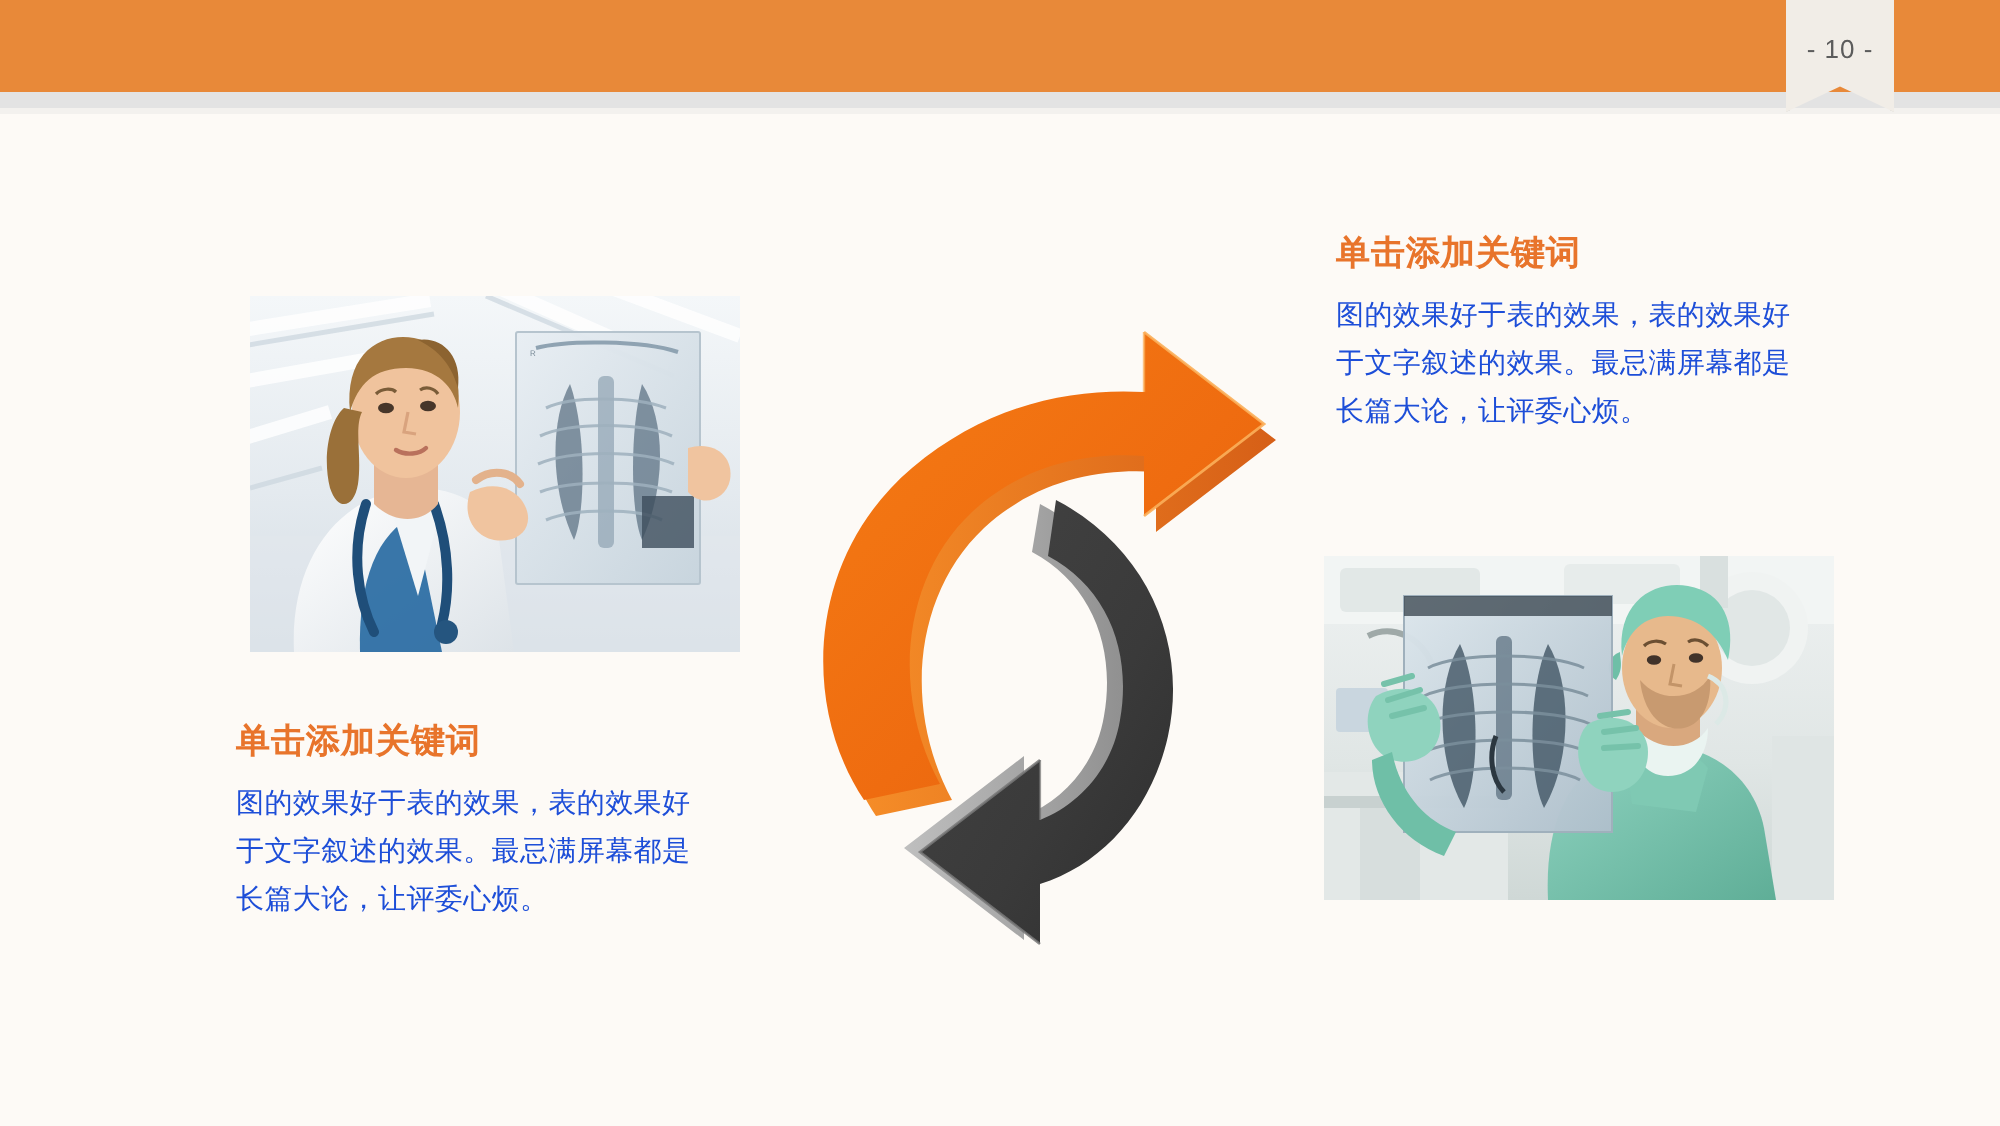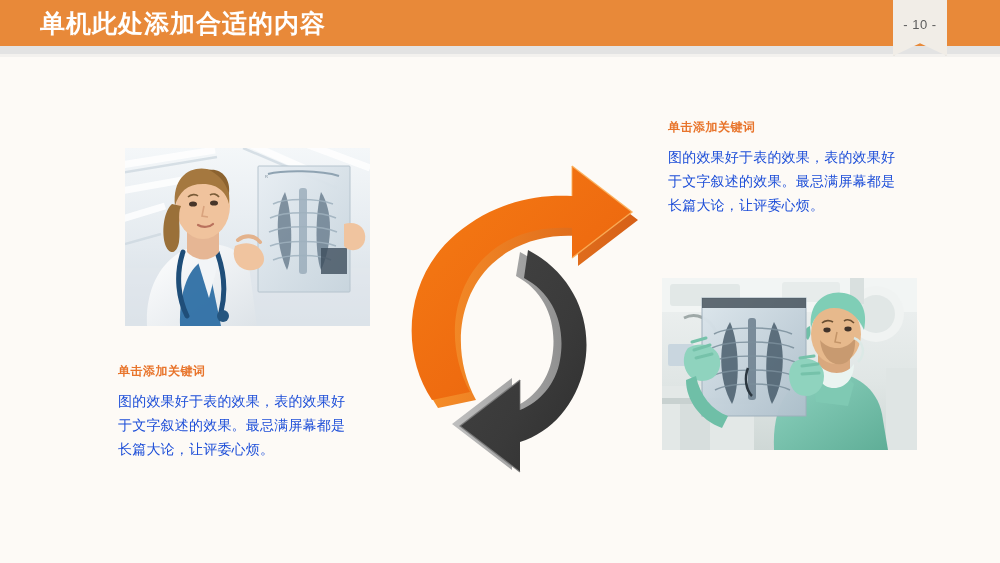--- a/index.html
+++ b/index.html
@@ -79,21 +79,21 @@
     padding-top: 19px;
     box-sizing: border-box;
     font-size: 13px;
     color: #5C5C5C;
     letter-spacing: 0.5px;
   }
 
   
   .text-block { position: absolute; }
   .tb-heading {
-    font-size: 12px;
+    font-size: 17px;
     font-weight: bold;
     color: #E8742B;
     line-height: 22px;
     margin: 0 0 7px 0;
     letter-spacing: 0.5px;
   }
   .tb-body {
     font-size: 14px;
     color: #1d4ed8;
     line-height: 24px;
@@ -130,21 +130,20 @@
     height: 400px;
   }
   #cycle-arrows svg { display: block; }
 </style>
 </head>
 <body>
 
 <div class="slide">
 
   <div class="header-bar"></div>
-  <div class="header-title">单机此处添加合适的内容</div>
   <div class="header-underline"></div>
   <div class="header-underline-2"></div>
 
   <div class="page-badge"></div>
   <div class="page-badge-inner">- 10 -</div>
 
   <div class="photo" id="photo-doctor-female">
     <svg viewBox="0 0 245 178" preserveAspectRatio="none" xmlns="http://www.w3.org/2000/svg">
       <defs>
         <linearGradient id="bgRoom1" x1="0" y1="0" x2="0" y2="1">

